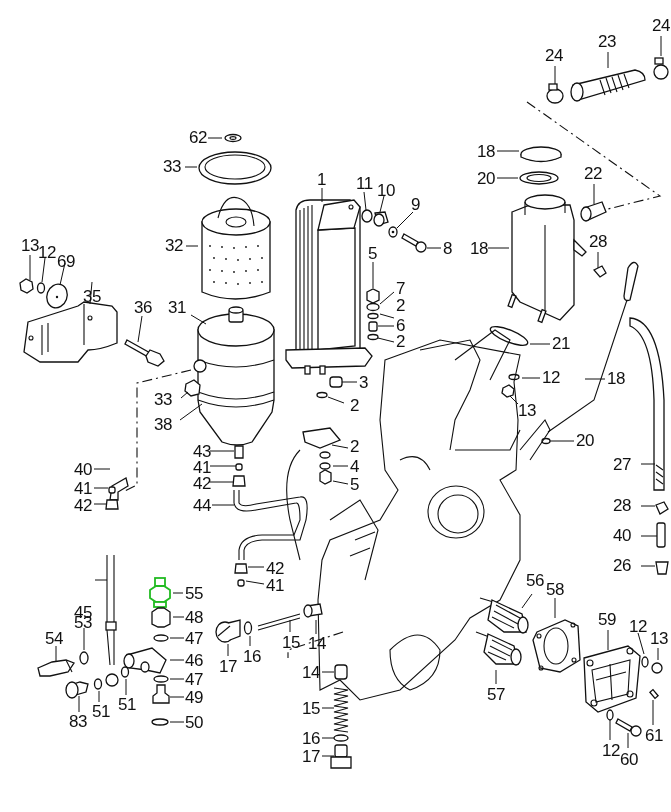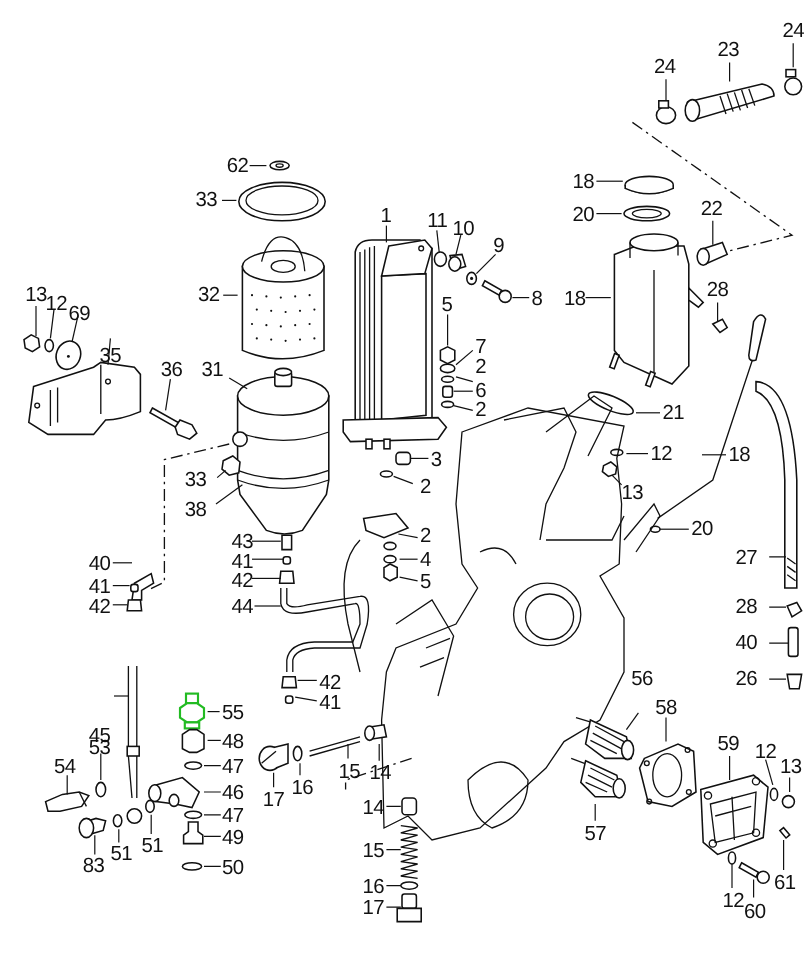--- a/index.html
+++ b/index.html
@@ -468,21 +468,21 @@
 <span class="lbl" style="left:92px;top:703px">51</span>
 <span class="lbl" style="left:118px;top:696px">51</span>
 <span class="lbl" style="left:219px;top:658px">17</span>
 <span class="lbl" style="left:243px;top:648px">16</span>
 <span class="lbl" style="left:282px;top:634px">15</span>
 <span class="lbl" style="left:308px;top:635px">14</span>
 <span class="lbl" style="left:302px;top:664px">14</span>
 <span class="lbl" style="left:302px;top:700px">15</span>
 <span class="lbl" style="left:302px;top:730px">16</span>
 <span class="lbl" style="left:302px;top:748px">17</span>
-<span class="lbl" style="left:526px;top:557px">56</span>
+<span class="lbl" style="left:526px;top:572px">56</span>
 <span class="lbl" style="left:487px;top:686px">57</span>
 <span class="lbl" style="left:546px;top:581px">58</span>
 <span class="lbl" style="left:598px;top:611px">59</span>
 <span class="lbl" style="left:629px;top:618px">12</span>
 <span class="lbl" style="left:650px;top:630px">13</span>
 <span class="lbl" style="left:645px;top:727px">61</span>
 <span class="lbl" style="left:602px;top:742px">12</span>
 <span class="lbl" style="left:620px;top:751px">60</span>
 
 </div>

